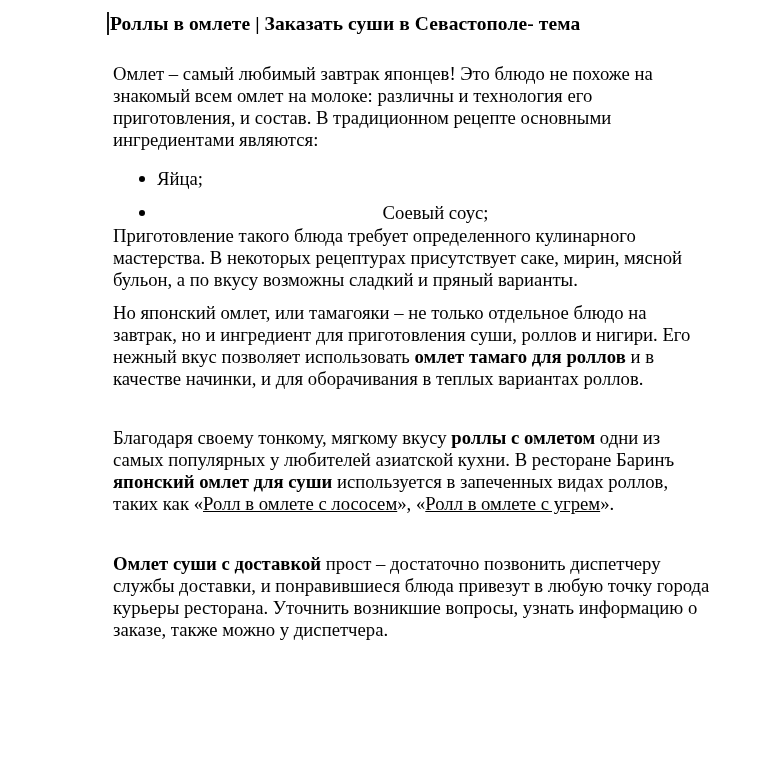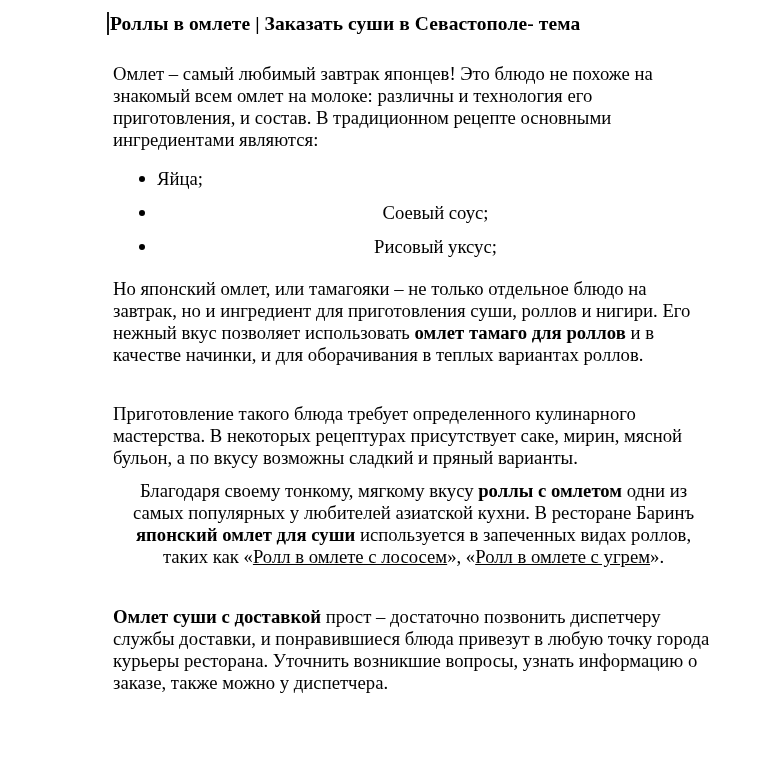--- a/index.html
+++ b/index.html
@@ -35,24 +35,24 @@
     height: 23px;
     background: #1a1a1a;
   }
   p.doc-par {
     margin: 0 0 11px 3px;
     font-size: 18.7px;
     line-height: 22px;
   }
   p.sp17 { margin-bottom: 17px; }
   p.sp37 { margin-bottom: 37px; }
-  p.sp38 { margin-bottom: 38px; text-align: center; }
+  p.sp38 { margin-bottom: 38px; }
   ul.doc-list {
     list-style: none;
-    margin: 0 0 20px 0;
+    margin: 0 0 1px 0;
     padding: 0;
     font-family: Liberation Serif, serif;
   }
   ul.doc-list li {
     position: relative;
     padding-left: 47px;
     font-size: 18.7px;
     line-height: 22px;
   }
   ul.doc-list li + li { margin-top: 12px; text-align: center; }
@@ -76,24 +76,23 @@
 
   <h1 class="doc-title">
     <span class="caret" style="background: rgb(26, 26, 26);"></span><span>Роллы в омлете | Заказать суши в Севастополе- тема</span>
   </h1>
 
   <p class="doc-par sp17"><span>Омлет – самый любимый завтрак японцев! Это блюдо не похоже на знакомый всем омлет на молоке: различны и технология его приготовления, и состав. В традиционном рецепте основными ингредиентами являются:</span></p>
 
   <ul class="doc-list">
     <li><span>Яйца;</span></li>
     <li><span>Соевый соус;</span></li>
-    <li><span>Рисовый уксус;</span></li>
   </ul>
 
+  <p class="doc-par"><span>Приготовление такого блюда требует определенного кулинарного мастерства. В некоторых рецептурах присутствует саке, мирин, мясной бульон, а по вкусу возможны сладкий и пряный варианты.</span></p>
+
   <p class="doc-par sp37"><span>Но японский омлет, или тамагояки – не только отдельное блюдо на завтрак, но и ингредиент для приготовления суши, роллов и нигири. Его нежный вкус позволяет использовать </span><span class="b">омлет тамаго для роллов</span><span> и в качестве начинки, и для оборачивания в теплых вариантах роллов.</span></p>
-
-  <p class="doc-par"><span>Приготовление такого блюда требует определенного кулинарного мастерства. В некоторых рецептурах присутствует саке, мирин, мясной бульон, а по вкусу возможны сладкий и пряный варианты.</span></p>
 
   <p class="doc-par sp38"><span>Благодаря своему тонкому, мягкому вкусу </span><span class="b">роллы с омлетом</span><span> одни из самых популярных у любителей азиатской кухни. В ресторане Баринъ </span><span class="b">японский омлет для суши</span><span> используется в запеченных видах роллов, таких как «</span><span class="u">Ролл в омлете с лососем</span><span>», «</span><span class="u">Ролл в омлете с угрем</span><span>».</span></p>
 
   <p class="doc-par"><span class="b">Омлет суши с доставкой</span><span> прост – достаточно позвонить диспетчеру службы доставки, и понравившиеся блюда привезут в любую точку города курьеры ресторана. Уточнить возникшие вопросы, узнать информацию о заказе, также можно у диспетчера.</span></p>
 
 </div>
 
 </body></html>

